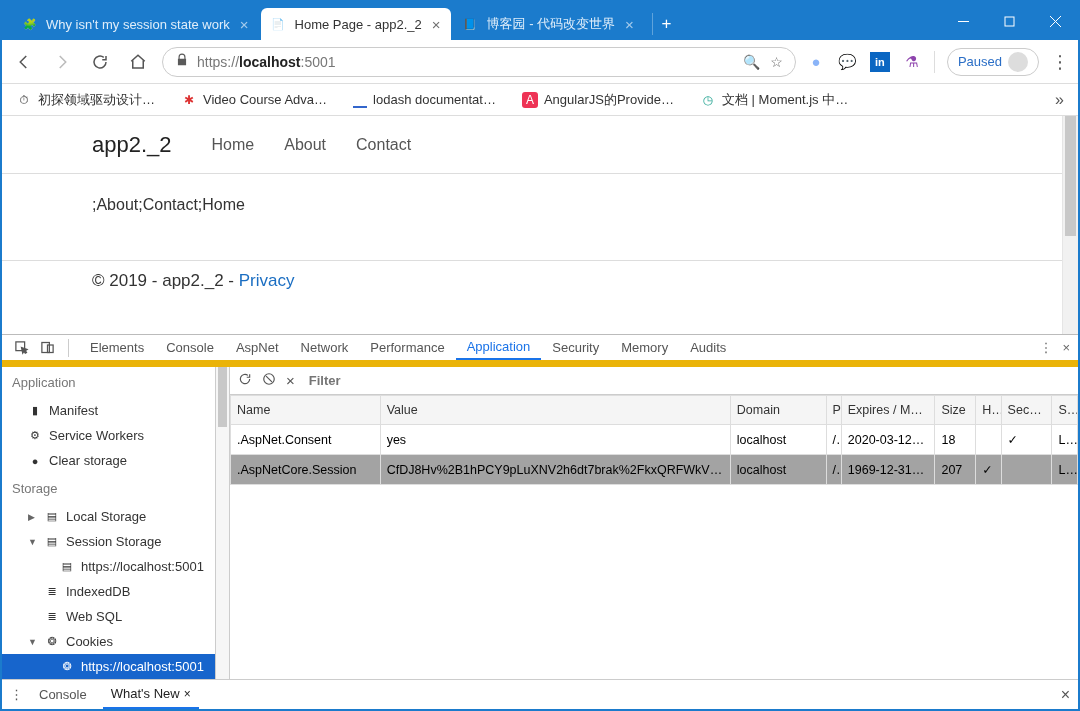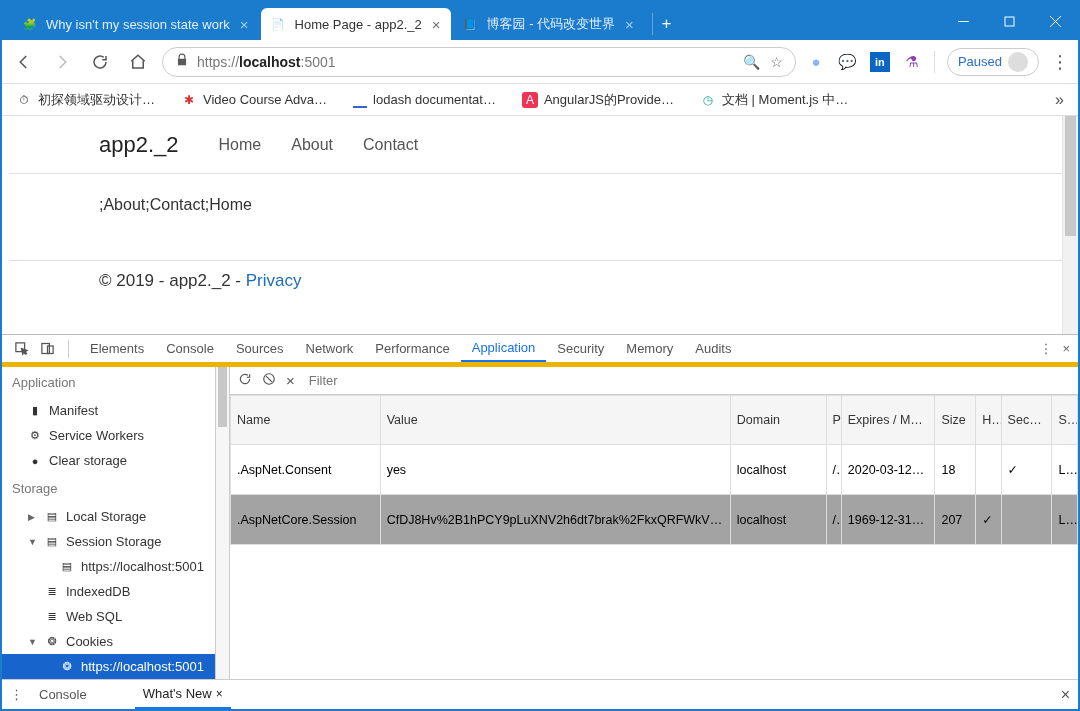--- a/index.html
+++ b/index.html
@@ -37,64 +37,64 @@
 .menu-dots { font-size: 18px; color: #555; cursor: pointer; letter-spacing:1px;}
 
 
 .bookmarks-bar { height: 32px; border-bottom: 1px solid #ddd; display: flex; align-items: center; padding: 0 14px; gap: 26px; font-size: 13px; color: #333; }
 .bookmark { display: flex; align-items: center; gap: 6px; cursor: pointer; }
 .bookmark .bm-icon { width: 16px; height: 16px; display:flex; align-items:center; justify-content:center; font-size:12px; }
 .bm-overflow { margin-left: auto; color: #555; font-size: 16px; }
 
 
 .page-area { position: relative; flex: 0 0 auto; height: 218px; background: #fff; display:flex; }
-.page-scroll { flex:1; overflow:hidden;padding-left:7px; }
+.page-scroll { flex:1; overflow:hidden; }
 .page-vscroll { width:16px; background:#f1f1f1; border-left:1px solid #e5e5e5; position:relative;}
 .page-vthumb { position:absolute; top:0; left:2px; right:2px; height:120px; background:#c8c8c8;}
 .page-nav { height: 58px; border-bottom: 1px solid #ddd; display: flex; align-items: center; padding: 0 90px; gap: 30px; color: #555; font-size: 16px; }
 .page-brand { font-size: 22px; color: #222; margin-right: 10px; }
 .page-navlink { cursor: pointer; }
 .page-body { padding: 22px 90px; font-size: 16px; color: #333; }
 .page-footer { padding: 10px 90px 0; font-size: 17px; color: #333; border-top:1px solid #ddd; margin-top: 24px; }
 .page-footer a { color: #1b6ec2; text-decoration: none; cursor:pointer; }
 
 
 .devtools { flex: 1; display: flex; flex-direction: column; border-top: 1px solid #bbb; min-height:0; }
-.dt-tabs { height: 32px; display: flex; align-items: center; border-bottom: 5px solid #eab308; font-size: 13px; color: #555; padding: 0 8px; gap: 4px; }
+.dt-tabs { height: 32px; display: flex; align-items: center; border-bottom: 7px solid #eab308; font-size: 13px; color: #555; padding: 0 8px; gap: 4px; }
 .dt-tab-icon { width: 22px; display: flex; align-items: center; justify-content: center; }
 .dt-tab-sep { width:1px; height:18px; background:#ccc; margin: 0 6px;}
 .dt-tab { padding: 0 11px; height: 100%; display: flex; align-items: center; cursor: pointer; }
 .dt-tab.active { color: #1a73e8; border-bottom: 2px solid #1a73e8; }
 .dt-tabs-right { margin-left: auto; display: flex; align-items: center; gap: 10px; color: #666; }
 
 .dt-body { flex: 1; display: flex; min-height:0; }
 .dt-sidebar { width: 214px; border-right: 1px solid #ccc; overflow: auto; font-size: 13px; color: #333; }
 .dt-sb-scroll { width:14px; border-right:1px solid #ccc; position:relative; background:#f6f6f6;}
 .dt-sb-thumb {position:absolute; top:0; left:2px; right:2px; height:60px; background:#c8c8c8;}
 .dt-section-title { padding: 8px 10px; color: #777; }
 .dt-item { padding: 5px 10px 5px 26px; display: flex; align-items: center; gap: 7px; cursor: pointer; }
 .dt-item.subsub { padding-left: 58px; }
 .dt-item.selected { background: #1765cc; color: #fff; }
 .tree-arrow { width:10px; font-size:9px; color:#666; }
 .item-icon { width:14px; height:14px; display:inline-flex; align-items:center; justify-content:center; font-size:11px;}
 
 .dt-main { flex: 1; display: flex; flex-direction: column; min-width:0;}
 .dt-toolbar { height: 28px; border-bottom: 1px solid #ccc; display: flex; align-items: center; padding: 0 8px; gap: 10px; font-size: 13px; color: #555; }
-.dt-filter { flex: 1; border: none; outline: none; font-size: 13px; padding: 2px 4px; }
+.dt-filter { flex: 1; border: none; outline: none; font-size: 13px; padding: 2px 4px; font-weight: bold; }
 .dt-table { flex:1; overflow:auto; font-size: 12.5px;}
 .dt-table table { width: 100%; border-collapse: collapse; table-layout: fixed; }
-.dt-table th, .dt-table td { border: 1px solid #ddd; padding: 17px 6px; text-align: left; white-space: nowrap; overflow: hidden; text-overflow: ellipsis; }
+.dt-table th, .dt-table td { border: 1px solid #ddd; padding: 7px 6px; text-align: left; white-space: nowrap; overflow: hidden; text-overflow: ellipsis; }
 .dt-table th { background: #f5f5f5; font-weight: 400; color: #333; }
 .dt-table tr.sel td { background: #a3a3a3; }
 .col-name{width:147px;} .col-val{width:344px;} .col-dom{width:94px;} .col-p{width:15px;} .col-exp{width:92px;} .col-size{width:40px; text-align:right;} .col-h{width:25px; text-align:center;} .col-sec{width:50px; text-align:center;} .col-s{width:25px;}
 
 
 .drawer { height: 30px; border-top: 1px solid #ccc; display: flex; align-items: center; font-size: 13px; color: #555; padding: 0 8px; gap: 8px; }
 .drawer-tab { padding: 0 8px; height:100%; display:flex; align-items:center; cursor:pointer;}
-.drawer-tab.active { border-bottom: 2px solid #1a73e8; color:#222;margin-left:32px;}
+.drawer-tab.active { border-bottom: 2px solid #1a73e8; color:#222;}
 .drawer-close { margin-left: auto; font-size: 16px; cursor: pointer; }
 </style>
 </head>
 <body>
 
 <div class="title-bar">
   <div class="tab-strip">
     <div class="browser-tab">
       <span class="tab-favicon">🧩</span>
       <span class="tab-title">Why isn't my session state work</span>
@@ -229,21 +229,21 @@
     <span class="dt-tab-icon">
         <svg width="15" height="15" viewBox="0 0 24 24" fill="none" stroke="#555" stroke-width="2">
           <rect x="3" y="4" width="12" height="16"></rect>
           <rect x="12" y="8" width="9" height="12"></rect>
         </svg>
       </span>
     <span class="dt-tab-sep"></span>
     <div id="dt-tabs-container" style="display:flex;height:100%">
         <div class="dt-tab">Elements</div>
         <div class="dt-tab">Console</div>
-        <div class="dt-tab">Sources</div>
+        <div class="dt-tab">AspNet</div>
         <div class="dt-tab">Network</div>
         <div class="dt-tab">Performance</div>
         <div class="dt-tab active">Application</div>
         <div class="dt-tab">Security</div>
         <div class="dt-tab">Memory</div>
         <div class="dt-tab">Audits</div>
       </div>
     <div class="dt-tabs-right">
       <span>⋮</span>
       <span>×</span>

